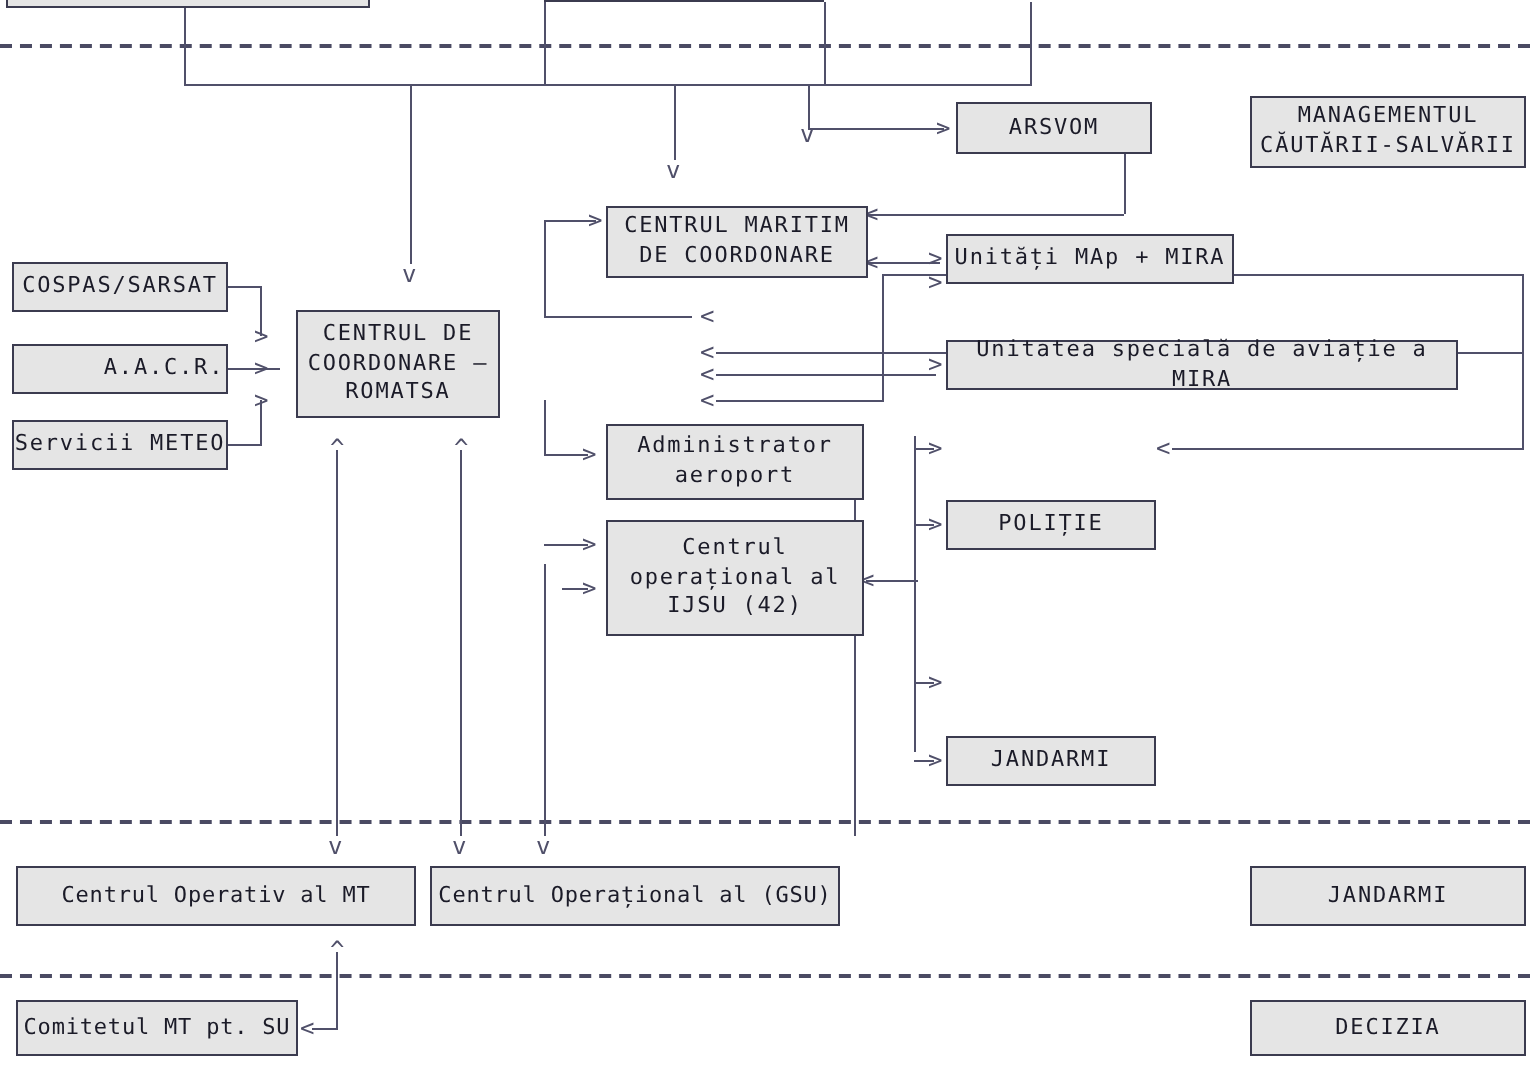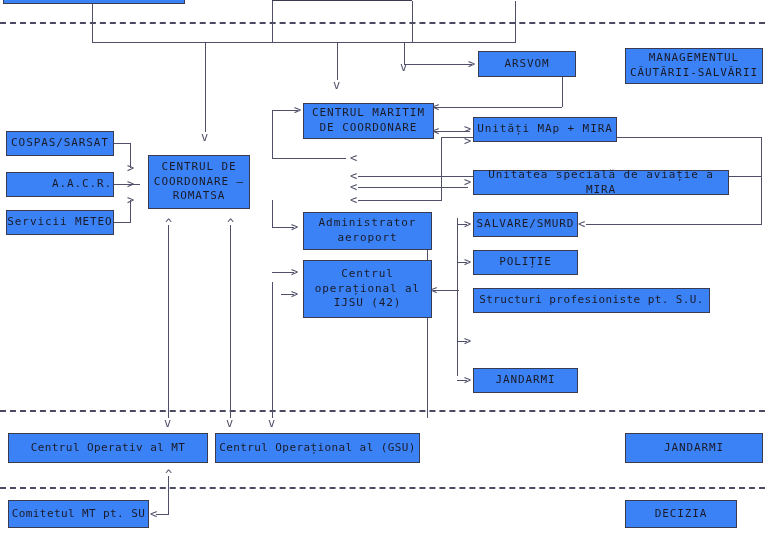--- a/index.html
+++ b/index.html
@@ -13,21 +13,21 @@
     width:765px;
     height:533px;
     background:#ffffff;
     overflow:hidden;
   }
   
   .box{
     position:absolute;
     box-sizing:border-box;
     border:1px solid #3b3b4f;
-    background:#3b82f6;
+    background:#e5e5e5;
     color:#1b1b28;
     display:flex;
     align-items:center;
     justify-content:center;
     text-align:center;
     font-size:11px;
     letter-spacing:0.9px;
     line-height:1.35;
     white-space:pre-line;
     z-index:6;
@@ -154,30 +154,28 @@
   <div class="v" style="left:272px;top:282px;height:136px;"></div>
   <span class="ah" style="left:268px;top:417px;">v</span>
 
   <div class="box" style="left:473px;top:117px;width:144px;height:25px;">Unități MAp + MIRA</div>
   <span class="ah" style="left:464px;top:123px;">&gt;</span>
   <span class="ah" style="left:464px;top:135px;">&gt;</span>
 
   <div class="box" style="left:473px;top:170px;width:256px;height:25px;">Unitatea specială de aviație a MIRA</div>
   <span class="ah" style="left:464px;top:176px;">&gt;</span>
 
-  <div class="box" style="left:473px;top:212px;width:105px;height:25px;">SALVARE/SMURD</div>
   <span class="ah" style="left:464px;top:218px;">&gt;</span>
   <span class="ah" style="left:578px;top:218px;">&lt;</span>
   <div class="h" style="left:586px;top:224px;width:176px;"></div>
   <div class="v" style="left:761px;top:137px;height:88px;"></div>
 
   <div class="box" style="left:473px;top:250px;width:105px;height:25px;">POLIȚIE</div>
   <span class="ah" style="left:464px;top:256px;">&gt;</span>
 
-  <div class="box tight" style="left:473px;top:288px;width:237px;height:25px;">Structuri profesioniste pt. S.U.</div>
 
   <span class="ah" style="left:464px;top:335px;">&gt;</span>
 
   <div class="box" style="left:473px;top:368px;width:105px;height:25px;text-align:center;">JANDARMI</div>
   <span class="ah" style="left:464px;top:374px;">&gt;</span>
 
   <div class="v" style="left:457px;top:218px;height:158px;"></div>
   <div class="h" style="left:457px;top:224px;width:10px;"></div>
   <div class="h" style="left:457px;top:262px;width:10px;"></div>
   <div class="h" style="left:457px;top:341px;width:10px;"></div>
@@ -198,20 +196,20 @@
   <span class="ah" style="left:291px;top:266px;">&gt;</span>
   <div class="h" style="left:281px;top:294px;width:13px;"></div>
   <div class="v" style="left:281px;top:294px;height:0px;"></div>
   <span class="ah" style="left:291px;top:288px;">&gt;</span>
 
   <div class="box tight" style="left:8px;top:433px;width:200px;height:30px;">Centrul Operativ al MT</div>
   <div class="box tight" style="left:215px;top:433px;width:205px;height:30px;">Centrul Operațional al (GSU)</div>
   <div class="box" style="left:625px;top:433px;width:138px;height:30px;">JANDARMI</div>
 
   <div class="box tight" style="left:8px;top:500px;width:141px;height:28px;text-align:center;">Comitetul MT pt. SU</div>
-  <div class="box" style="left:625px;top:500px;width:112px;height:28px;">DECIZIA</div>
+  <div class="box" style="left:625px;top:500px;width:138px;height:28px;">DECIZIA</div>
 
   <div class="v" style="left:168px;top:476px;height:38px;"></div>
   <span class="ah" style="left:165px;top:469px;">^</span>
   <div class="h" style="left:156px;top:514px;width:13px;"></div>
   <span class="ah" style="left:150px;top:508px;">&lt;</span>
 
 </div>
 
 </body></html>

